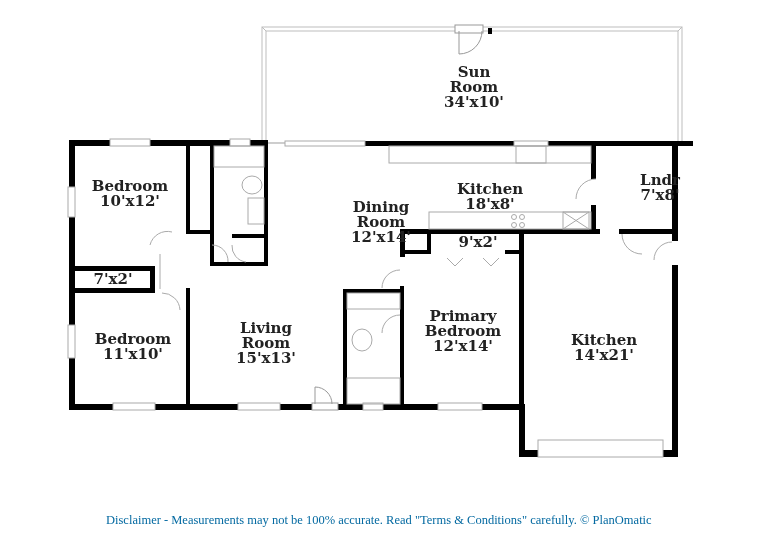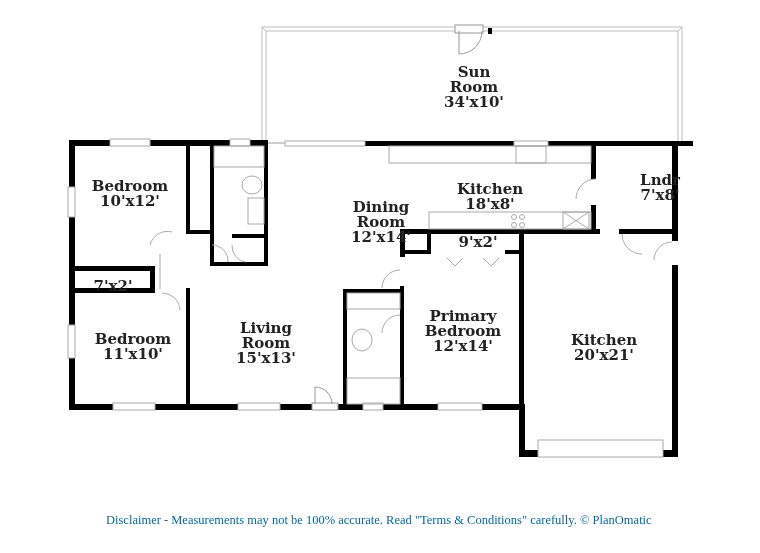--- a/index.html
+++ b/index.html
@@ -131,21 +131,21 @@
   <span class="dim">12'x14'</span>
 </div>
 <div class="label" style="left:490px; top:197px;">
   <span>Kitchen</span>
   <span class="dim">18'x8'</span>
 </div>
 <div class="label" style="left:632px; top:188px;margin-left:28px;">
   <span>Lndr</span>
   <span class="dim">7'x8'</span>
 </div>
-<div class="label" style="left:113px; top:286px;">
+<div class="label" style="left:113px; top:279px;">
   <span class="dim">7'x2'</span>
 </div>
 <div class="label" style="left:478px; top:242px;">
   <span class="dim">9'x2'</span>
 </div>
 <div class="label" style="left:133px; top:347px;">
   <span>Bedroom</span>
   <span class="dim">11'x10'</span>
 </div>
 <div class="label" style="left:266px; top:343px;">
@@ -153,16 +153,16 @@
   <span>Room</span>
   <span class="dim">15'x13'</span>
 </div>
 <div class="label" style="left:463px; top:331px;">
   <span>Primary</span><br>
   <span>Bedroom</span>
   <span class="dim">12'x14'</span>
 </div>
 <div class="label" style="left:604px; top:348px;">
   <span>Kitchen</span>
-  <span class="dim">20'x21'</span>
+  <span class="dim">14'x21'</span>
 </div>
 
 <div class="disclaimer">Disclaimer - Measurements may not be 100% accurate. Read "Terms &amp; Conditions" carefully. © PlanOmatic</div>
 
 </body></html>

